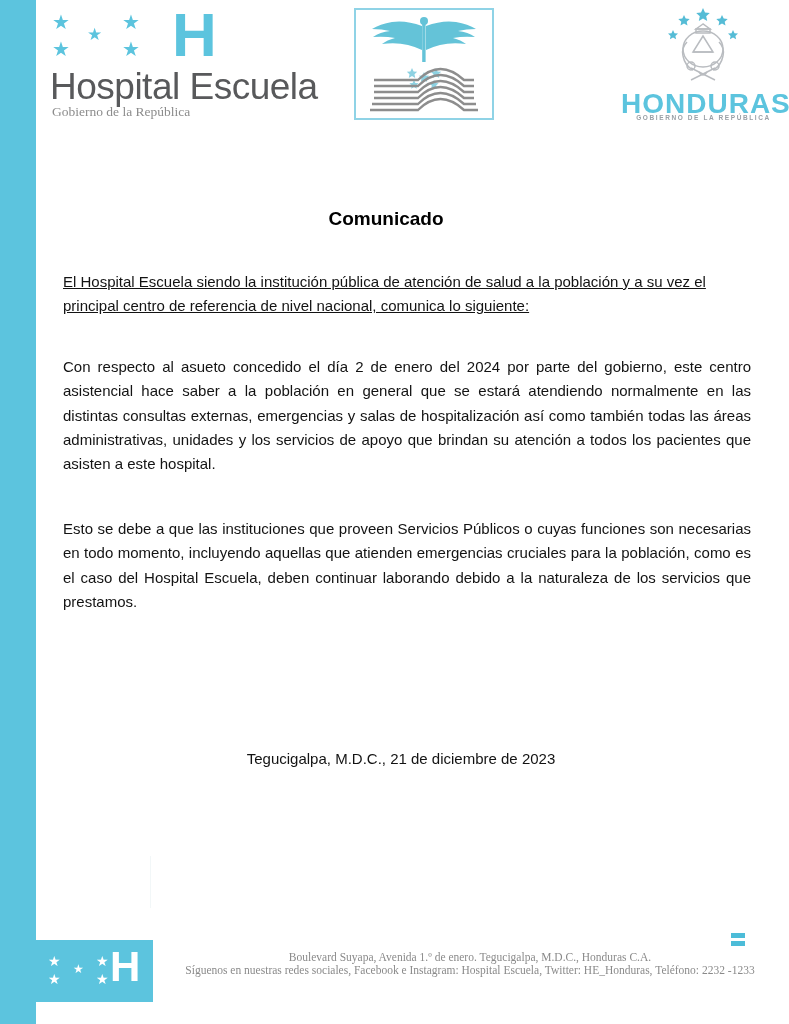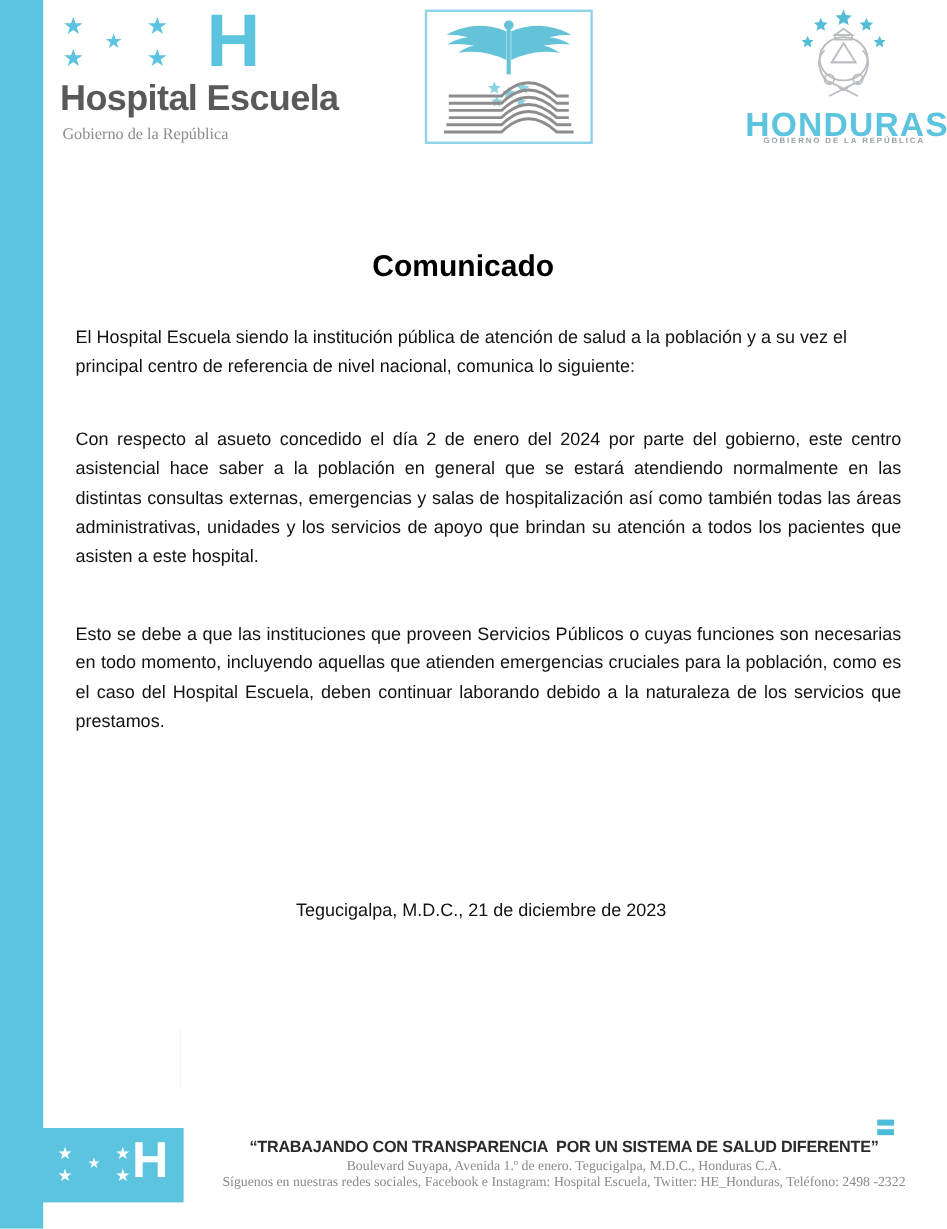--- a/index.html
+++ b/index.html
@@ -80,22 +80,22 @@
     font-weight: bold;
     color: #5cc4de;
     letter-spacing: -2px;
     line-height: 1;
     font-family: "Liberation Sans", sans-serif;
   }
   .he-name {
     position: absolute;
     left: 6px;
     top: 58px;
-    font-size: 30px;
-    font-weight: bold;
+    font-size: 37px;
+    font-weight: normal;
     color: #58595b;
     letter-spacing: -0.5px;
     white-space: nowrap;
   }
   .he-sub {
     position: absolute;
     left: 8px;
     top: 96px;
     font-size: 13.5px;
     color: #8c8c8c;
@@ -155,36 +155,36 @@
     left: 36px;
     top: 150px;
     width: 753px;
   }
   .doc-title {
     position: absolute;
     left: 0;
     top: 58px;
     width: 700px;
     text-align: center;
-    font-size: 25px;
+    font-size: 19px;
     font-weight: bold;
     color: #000000;
   }
   .para {
     position: absolute;
     left: 27px;
     width: 688px;
     font-size: 15px;
     line-height: 1.62;
     color: #131313;
   }
   .para.justified { text-align: justify; }
   .para b { font-weight: normal; }
 
-  .p1 { top: 120px; }
+  .p1 { top: 120px; text-decoration: underline; }
   .p2 { top: 205px; }
   .p3 { top: 335px; margin-top: 32px; }
 
   .date-line {
     position: absolute;
     left: 0;
     top: 600px;
     width: 730px;
     text-align: center;
     font-size: 15px;
@@ -398,19 +398,18 @@
         <span class="fstar s-tl">★</span>
         <span class="fstar s-tr">★</span>
         <span class="fstar s-c">★</span>
         <span class="fstar s-bl">★</span>
         <span class="fstar s-br">★</span>
       </div>
       <div class="footer-h">H</div>
     </div>
 
     <div class="footer-text">
-      <div class="tagline">“TRABAJANDO CON TRANSPARENCIA  POR UN SISTEMA DE SALUD DIFERENTE”</div>
       <div class="addr1">Boulevard Suyapa, Avenida 1.º de enero. Tegucigalpa, M.D.C., Honduras C.A.</div>
-      <div class="addr2">Síguenos en nuestras redes sociales, Facebook e Instagram: Hospital Escuela, Twitter: HE_Honduras, Teléfono: 2498 -2322</div>
+      <div class="addr2">Síguenos en nuestras redes sociales, Facebook e Instagram: Hospital Escuela, Twitter: HE_Honduras, Teléfono: 2232 -1233</div>
     </div>
   </div>
 
 </div>
 
 </body></html>

